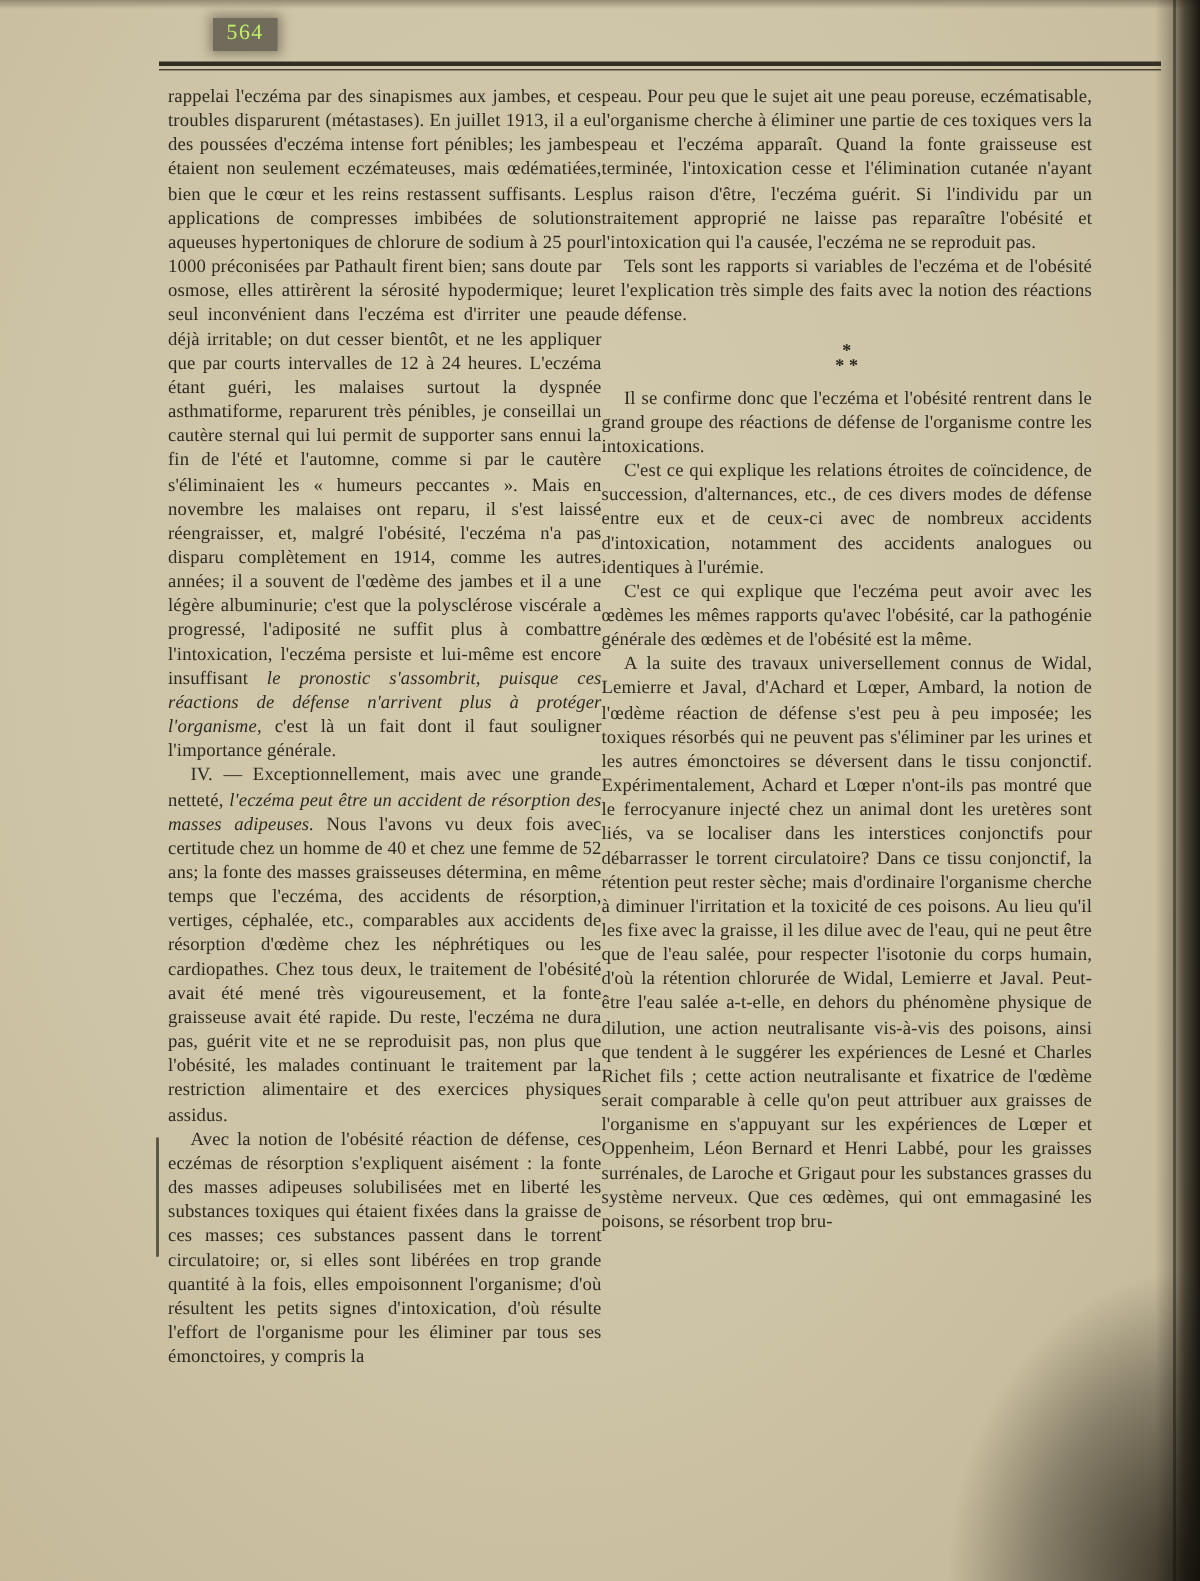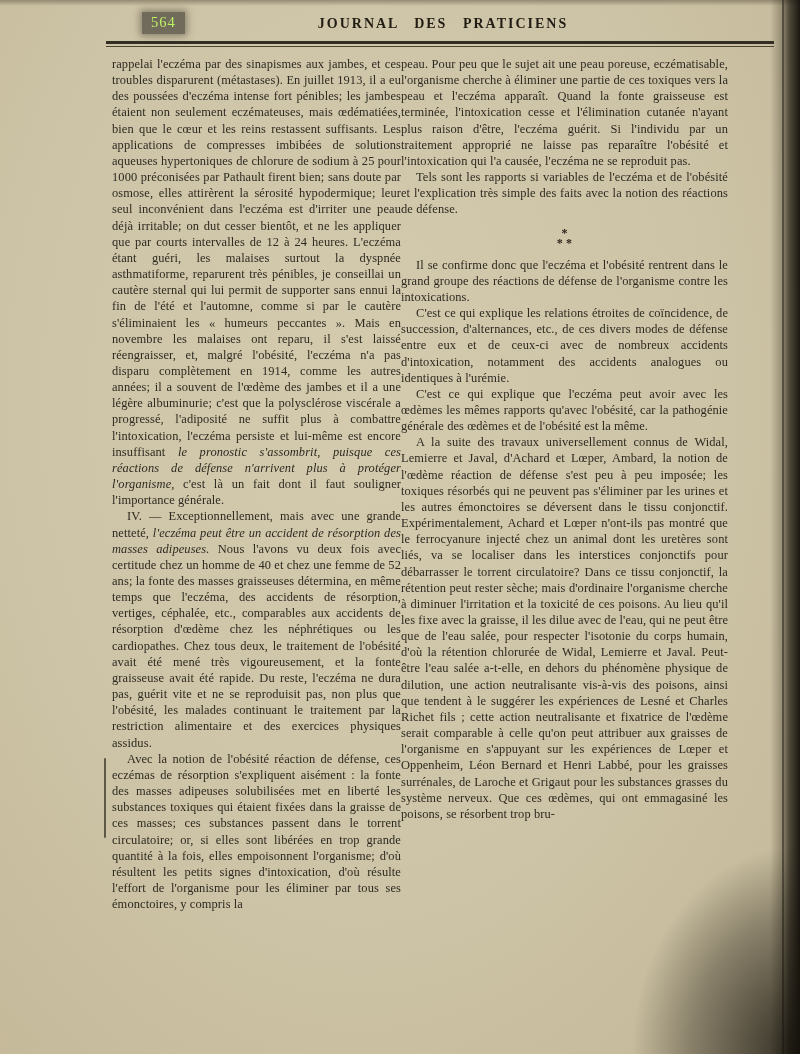--- a/index.html
+++ b/index.html
@@ -51,21 +51,20 @@
   }
 </style>
 </head>
 <body>
 
 <div class="page">
   <div class="top-edge"></div>
 
   <header class="header">
     <span class="page-num">564</span>
-    <div class="journal-title">JOURNAL DES PRATICIENS</div>
   </header>
 
   <div class="rule">
     <div class="r1"></div>
     <div class="r2"></div>
   </div>
 
   <main class="content">
     <div class="col col-left" id="col-left">
         <p><span>rappelai l'eczéma par des sinapismes aux jambes, et ces troubles disparurent (métastases). En juillet 1913, il a eu des poussées d'eczéma intense fort pénibles; les jambes étaient non seulement eczémateuses, mais œdématiées, bien que le cœur et les reins restassent suffisants. Les applications de compresses imbibées de solutions aqueuses hypertoniques de chlorure de sodium à 25 pour 1000 préconisées par Pathault firent bien; sans doute par osmose, elles attirèrent la sérosité hypodermique; leur seul inconvénient dans l'eczéma est d'irriter une peau déjà irritable; on dut cesser bientôt, et ne les appliquer que par courts intervalles de 12 à 24 heures. L'eczéma étant guéri, les malaises surtout la dyspnée asthmatiforme, reparurent très pénibles, je conseillai un cautère sternal qui lui permit de supporter sans ennui la fin de l'été et l'automne, comme si par le cautère s'éliminaient les « humeurs peccantes ». Mais en novembre les malaises ont reparu, il s'est laissé réengraisser, et, malgré l'obésité, l'eczéma n'a pas disparu complètement en 1914, comme les autres années; il a souvent de l'œdème des jambes et il a une légère albuminurie; c'est que la polysclérose viscérale a progressé, l'adiposité ne suffit plus à combattre l'intoxication, l'eczéma persiste et lui-même est encore insuffisant </span><i>le pronostic s'assombrit, puisque ces réactions de défense n'arrivent plus à protéger l'organisme,</i><span> c'est là un fait dont il faut souligner l'importance générale.</span></p>

